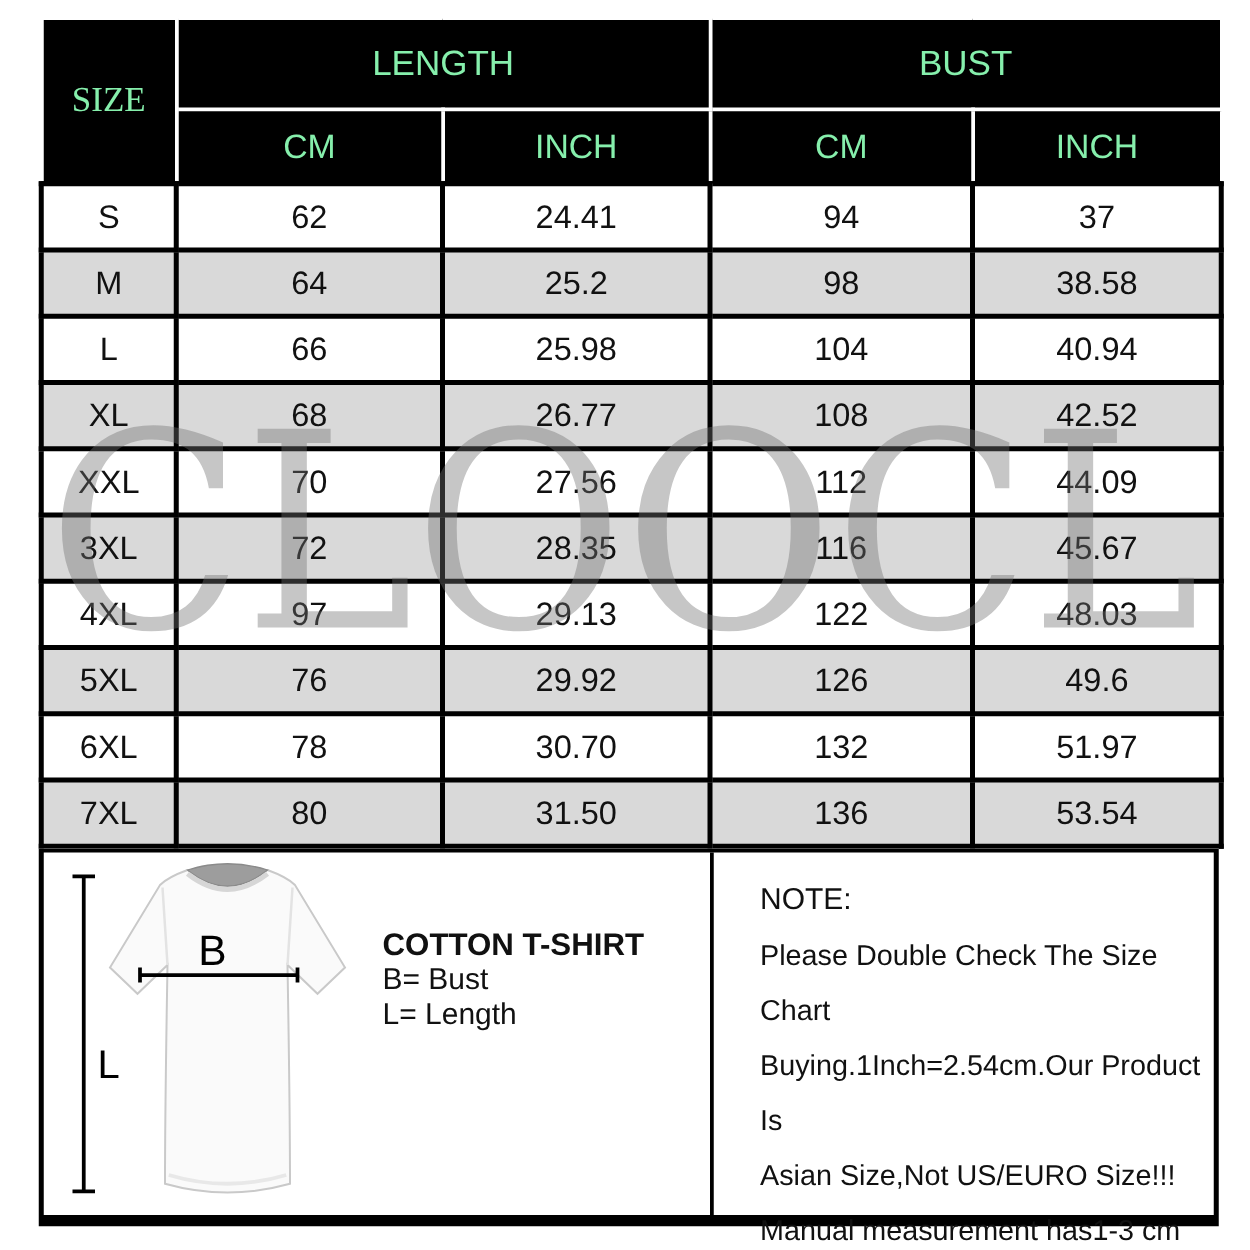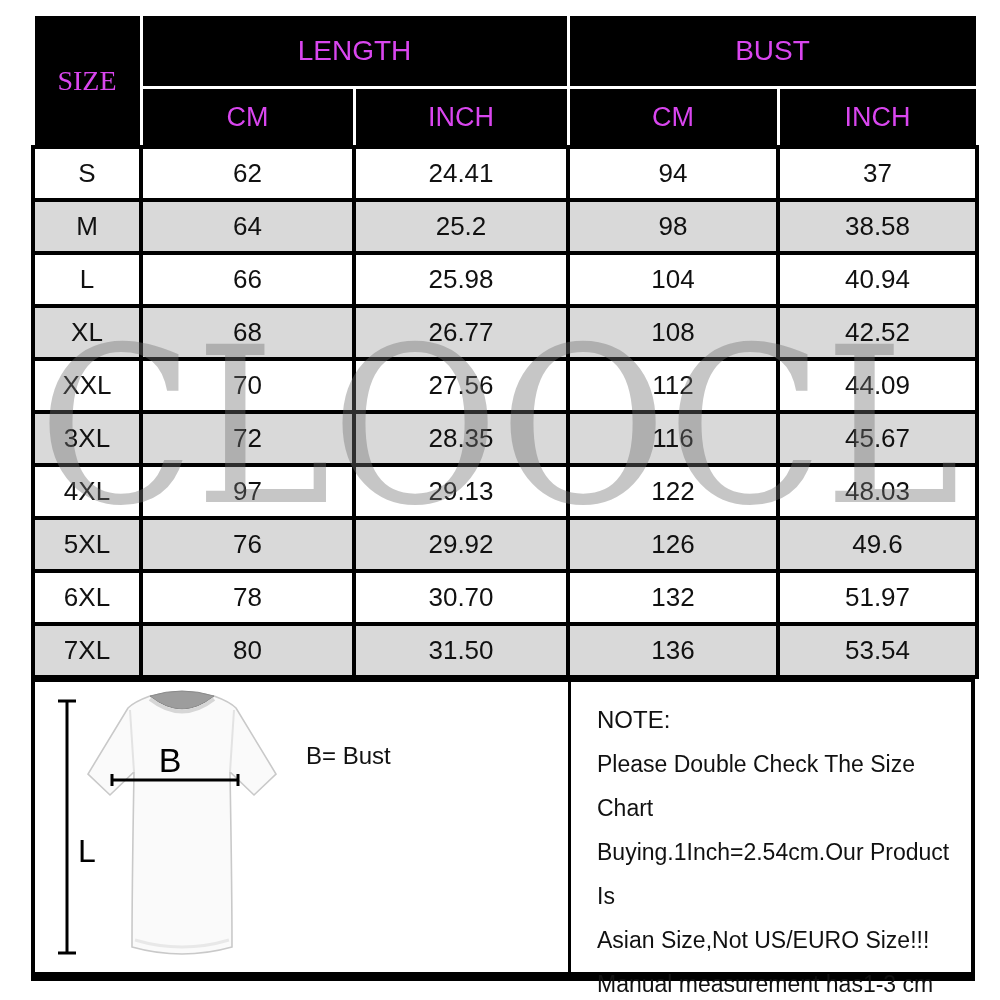--- a/index.html
+++ b/index.html
@@ -7,38 +7,38 @@
     position:relative; width:1000px; height:1000px;
     background:#ffffff; overflow:hidden;
     font-family:"Liberation Sans", sans-serif; color:#111;
   }
   .chart-wrap { position:absolute; left:31px; top:13px; width:944px; }
 
   table.size-table {
     border-collapse:collapse; table-layout:fixed; width:944px;
   }
   table.size-table th {
-    background:#000000; color:#d946ef; font-weight:normal;
+    background:#000000; color:#86efac; font-weight:normal;
     border:3px solid #ffffff; text-align:center; padding:0;
   }
   tr.hrow1 th { height:70px; font-size:28px; }
   tr.hrow2 th { height:56px; font-size:27px; }
   th.size-h { font-size:29px;font-family:Liberation Serif, serif; }
   table.size-table td {
     border:4px solid #000000; height:49px; text-align:center;
     font-size:26px; padding:0; background:#ffffff;
   }
   tr.alt td { background:#d9d9d9; }
 
   .footer-box {
     display:flex; border:4px solid #000000; border-top-width:3px;
     border-bottom-width:9px; height:290px; background:#ffffff;
   }
   .footer-left { position:relative; width:533px; border-right:3px solid #000000; }
-  .footer-right { flex:1; padding:16px 8px 0 26px; }
+  .footer-right { flex:1; padding:16px 8px 0 37px; }
   .footer-right p { margin:0; line-height:44px; font-size:23px; }
   .footer-right p.note-title { font-size:24px; }
 
   .legend-block { position:absolute; left:271px; top:60px; }
   .product-title { font-size:25px; font-weight:bold; height:28px; }
   .legend-line { font-size:24px; }
 
   .tshirt-svg { position:absolute; left:0; top:0; }
 
   .watermark {
@@ -178,21 +178,23 @@
 
           <g stroke="#000" stroke-width="3">
             <line x1="77" y1="98" x2="203" y2="98"></line>
             <line x1="77" y1="92" x2="77" y2="104"></line>
             <line x1="203" y1="92" x2="203" y2="104"></line>
           </g>
           <text x="135" y="90" font-size="34" fill="#000" text-anchor="middle">B</text>
         </svg>
 
         <div class="legend-block">
+          <div class="product-title">COTTON T-SHIRT</div>
           <div class="legend-line">B= Bust</div>
+          <div class="legend-line">L= Length</div>
         </div>
       </div>
 
       <div class="footer-right">
         <p class="note-title">NOTE:</p>
         <p>Please Double Check The Size Chart</p>
         <p>Buying.1Inch=2.54cm.Our Product Is</p>
         <p>Asian Size,Not US/EURO Size!!!</p>
         <p>Manual measurement has1-3 cm error,</p>
 

